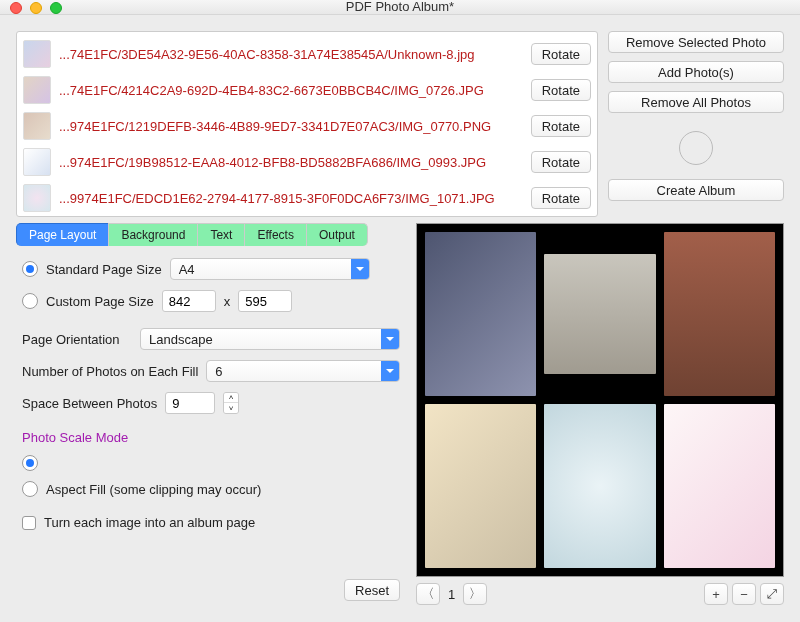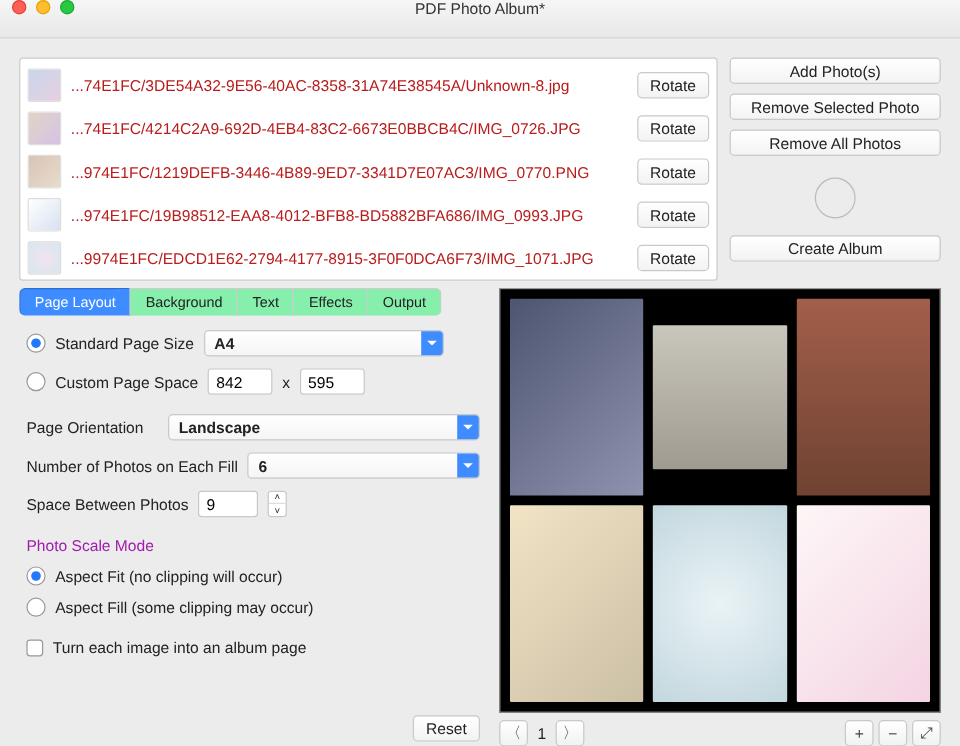--- a/index.html
+++ b/index.html
@@ -6,25 +6,25 @@
 body {
   font-family: -apple-system, "Helvetica Neue", Arial, sans-serif;
   font-size: 13px;
   background: #ececec;
   width: 800px;
   height: 622px;
   overflow: hidden;
   color: #222;
 }
 .titlebar {
-  height: 32px;
+  height: 15px;
   background: linear-gradient(#f6f6f6,#e8e8e8);
   border-bottom: 1px solid #d6d6d6;
   display: flex;
-  align-items: flex-start;
+  align-items: flex-end;
   position: relative;
 }
 .traffic { display: flex; gap: 8px; margin-left: 10px; }
 .tl { width: 12px; height: 12px; border-radius: 50%; }
 .tl.red { background:#ff5f57; border:1px solid #e33e32;}
 .tl.yellow{ background:#ffbd2e; border:1px solid #e2a200;}
 .tl.green{ background:#28c940; border:1px solid #17a92c;}
 .titlebar .title { position:absolute; left:0; right:0; text-align:center; font-size:13px; color:#333; }
 .content {
   padding: 16px 16px 10px 16px;
@@ -121,21 +121,20 @@
 .select {
   background: linear-gradient(#fff,#f5f5f5);
   border:1px solid #c9c9c9;
   border-radius:4px;
   height:22px;
   padding:0 22px 0 8px;
   font-size:13px;
   position:relative;
   display:flex; align-items:center;
   cursor:pointer;
-  font-weight:bold;
 }
 .select::after {
   content:"";
   position:absolute; right:0; top:0; bottom:0; width:18px;
   background:#3e8cff;
   border-top-right-radius:3px; border-bottom-right-radius:3px;
 }
 .select::before{
   content:"";
   position:absolute; right:5px; top:50%; transform:translateY(-50%);
@@ -223,22 +222,22 @@
         <button class="mac-btn rotate-btn">Rotate</button>
       </div>
       <div class="photo-row">
         <div class="thumb c5"></div>
         <div class="fname">...9974E1FC/EDCD1E62-2794-4177-8915-3F0F0DCA6F73/IMG_1071.JPG</div>
         <button class="mac-btn rotate-btn">Rotate</button>
       </div>
     </div>
 
     <div class="side-buttons">
+      <button class="mac-btn">Remove Selected Photo</button>
       <button class="mac-btn">Add Photo(s)</button>
-      <button class="mac-btn">Remove Selected Photo</button>
       <button class="mac-btn">Remove All Photos</button>
       <div class="spinner-circle"></div>
       <button class="mac-btn">Create Album</button>
     </div>
   </div>
 
   <div class="bottom-row">
     <div class="left-panel">
       <div class="tabbar">
         <div class="tab active">Page Layout</div>
@@ -252,21 +251,21 @@
         <div class="frow">
           <span class="radio checked"></span>
           <span class="label">Standard Page Size</span>
           <div class="select" style="width:200px">
             <span>A4</span>
           </div>
         </div>
 
         <div class="frow">
           <span class="radio"></span>
-          <span class="label">Custom Page Space</span>
+          <span class="label">Custom Page Size</span>
           <input class="tinput" value="842" style="">
           <span class="label">x</span>
           <input class="tinput" value="595" style="">
         </div>
 
         <div class="frow" style="margin-top:6px;">
           <span class="label" style="width:110px">Page Orientation</span>
           <div class="select" style="flex:1">
             <span>Landscape</span>
           </div>
@@ -285,21 +284,20 @@
           <div class="stepper">
             <span>˄</span>
             <span>˅</span>
           </div>
         </div>
 
         <div class="section-title">Photo Scale Mode</div>
 
         <div class="frow">
           <span class="radio checked"></span>
-          <span class="label">Aspect Fit (no clipping will occur)</span>
         </div>
 
         <div class="frow">
           <span class="radio"></span>
           <span class="label">Aspect Fill (some clipping may occur)</span>
         </div>
 
         <div class="frow" style="margin-top:8px;">
           <span class="checkbox"></span>
           <span class="label">Turn each image into an album page</span>

